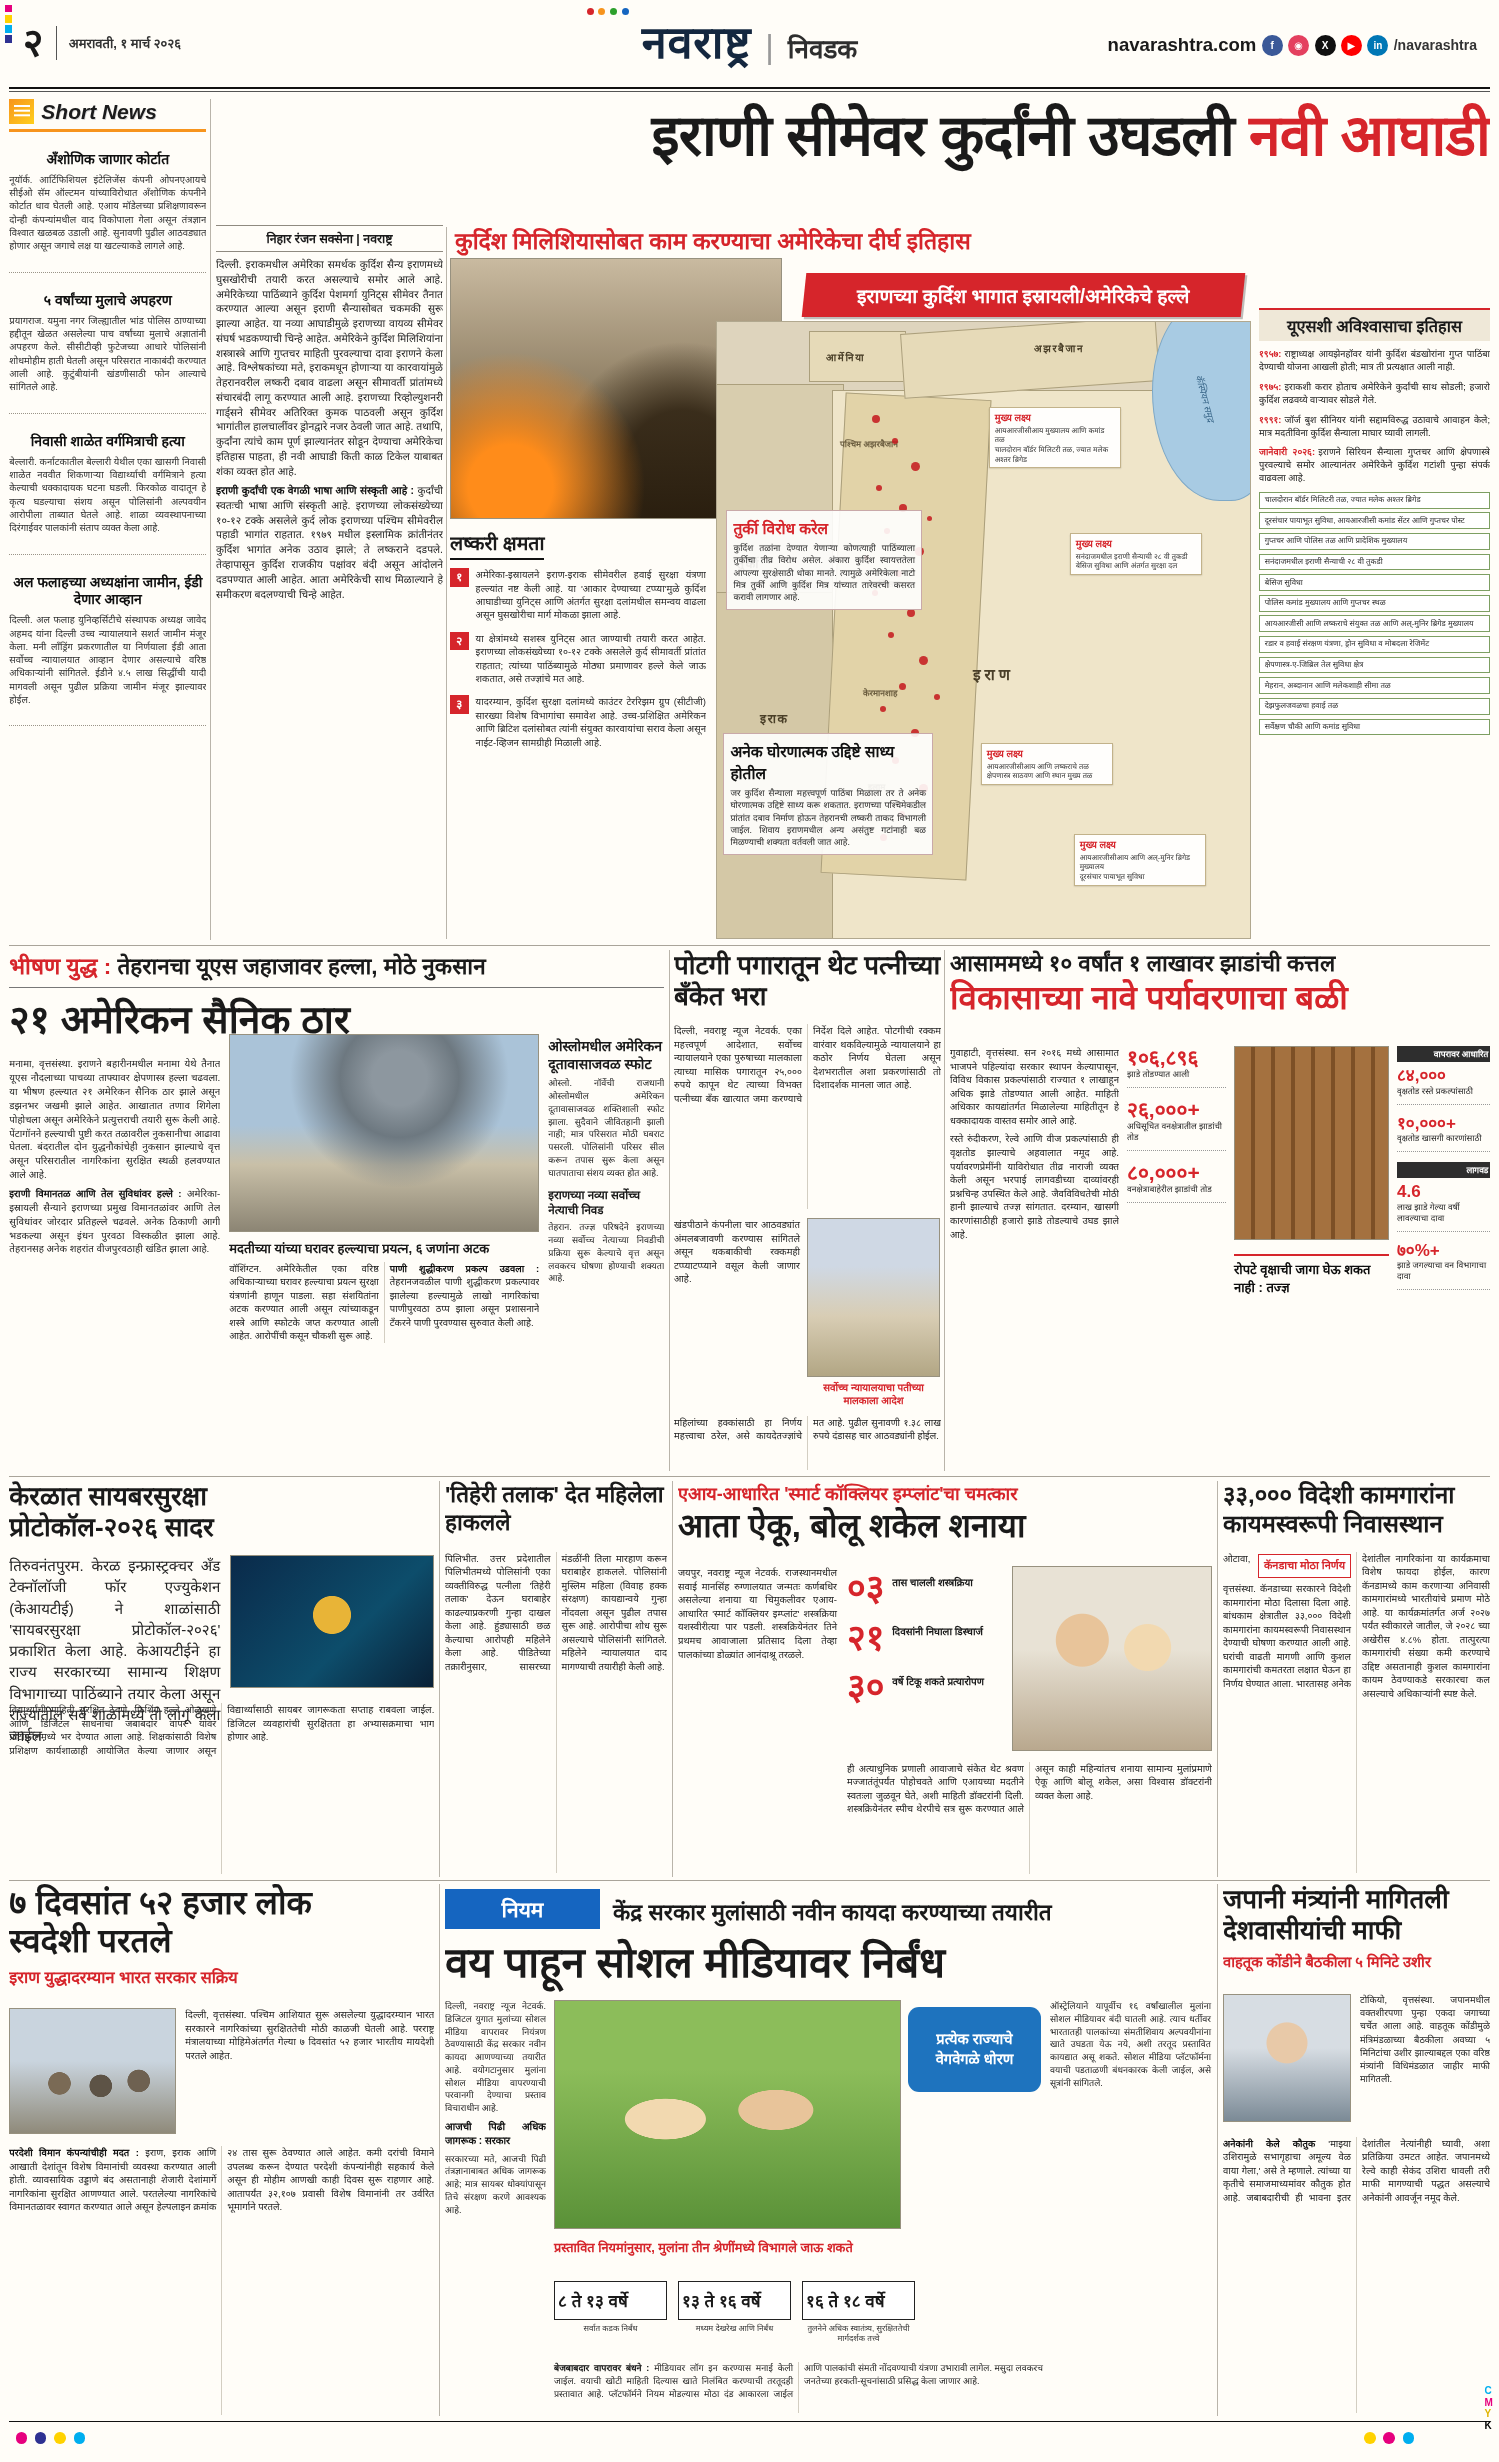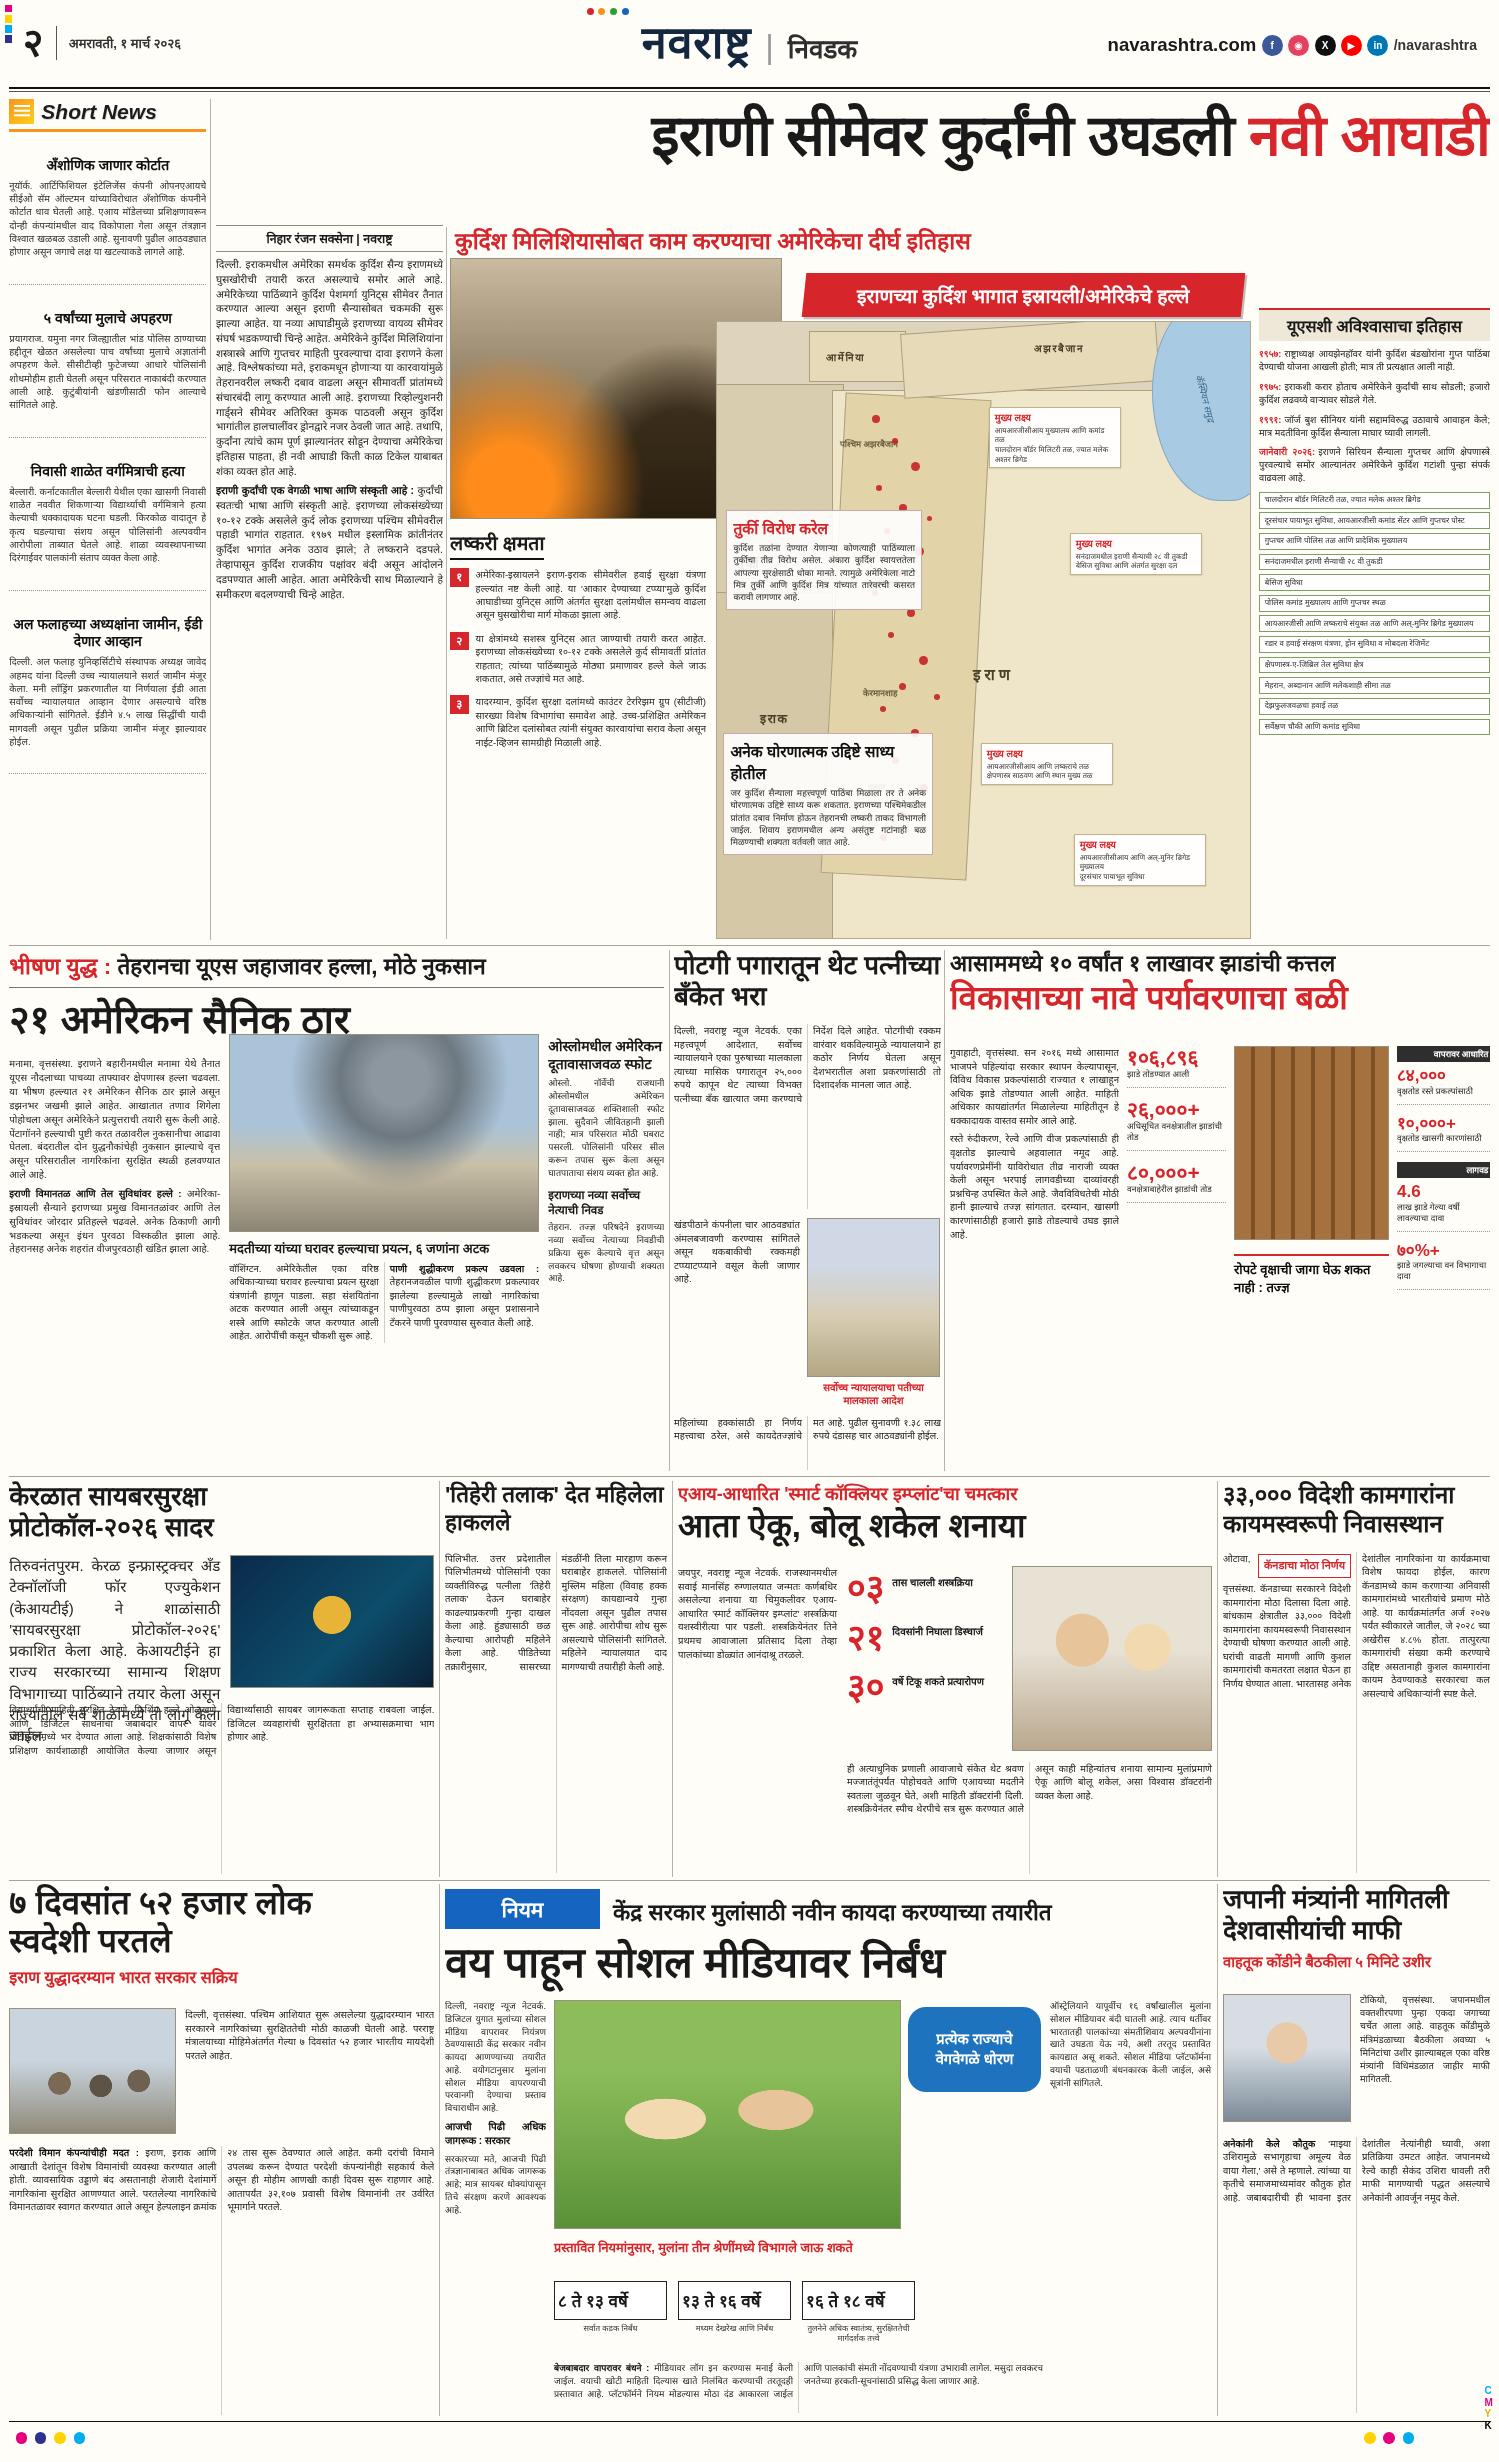--- a/index.html
+++ b/index.html
@@ -31,21 +31,21 @@
   .site{font-size:18.6px;font-weight:800}
   .sicon{width:21px;height:21px;border-radius:50%;color:#fff;font-size:10px;font-weight:bold;display:flex;align-items:center;justify-content:center}
   .handle{font-size:14px;font-weight:700;color:#333}
   .regstrip{position:absolute;display:flex;flex-direction:column;gap:2.3px}
   .regsq{width:7.8px;height:7.8px}
   
   .sn-head{display:flex;align-items:center;gap:7px;padding-bottom:4.7px;border-bottom:3.1px solid #f7941d}
   .sn-icon{width:25px;height:25px;background:linear-gradient(135deg,#f7941d,#ffcf1b);position:relative}
   .sn-icon::after{content:"";position:absolute;left:4.7px;top:6.2px;right:4.7px;height:2.3px;background:#fff;box-shadow:0 4.7px 0 #fff,0 9.3px 0 #fff}
   .sn-title{font-size:21px;font-weight:800;font-style:italic;color:#1c1c1c;text-shadow:0.8px 0.8px 0 #d9d9d9}
-  .sn-item{padding:25px 0;border-bottom:0.8px dotted #9a9488}
+  .sn-item{padding:19px 0;border-bottom:0.8px dotted #9a9488}
   .sn-item-title{font-size:14px;font-weight:800;line-height:1.25;text-align:center;margin-bottom:4.7px;color:#101010}
   .sn-item-body{font-size:9.5px;line-height:1.4;text-align:justify;color:#333}
   
   .lead-hl{position:absolute;left:0;top:6.2px;width:1274px;text-align:right;font-size:57px;font-weight:800;line-height:1.1;letter-spacing:-0.8px}
   .lead-hl .redhl{color:#d6252b}
   .byline{font-size:12.4px;font-weight:bold;text-align:center;border-top:0.8px solid #8f8a80;border-bottom:0.8px solid #8f8a80;padding:3.9px 0;margin-bottom:6.2px}
   .lead-sub{position:absolute;left:239px;top:130px;width:784px;font-size:23px;font-weight:800;color:#d6252b;line-height:1.2}
   .map-banner{position:absolute;left:588px;top:175px;width:439px;background:#d6252b;color:#fff;font-size:19.4px;font-weight:800;text-align:center;padding:8.5px 4.7px;transform:skewX(-6deg);box-shadow:2.3px 2.3px 0 rgba(0,0,0,.25)}
   .map-banner>span{display:inline-block;transform:skewX(6deg)}
   .mil-title{font-size:19.4px;font-weight:800;border-bottom:2.3px solid #111;display:inline-block;padding-bottom:2.3px;margin-bottom:7.8px}
@@ -85,21 +85,21 @@
   .quote-box{font-size:13px;font-weight:800;line-height:1.35;color:#0d0d0d;border-top:2.3px solid #d6252b;padding-top:5.4px}
   .caption-red{font-size:10px;font-weight:800;color:#d6252b;text-align:center;line-height:1.3}
   
   .imp-kicker{font-size:18px;font-weight:800;color:#d6252b}
   .imp-stat{display:flex;gap:7.8px;margin-bottom:15.5px;align-items:flex-start}
   .imp-num{font-size:36px;font-weight:800;color:#d6252b;line-height:.95}
   .imp-cap{font-size:10px;font-weight:700;line-height:1.3;padding-top:4.7px}
   .tag-chip{border:1.6px solid #d6252b;color:#d6252b;font-weight:800;font-size:11px;line-height:1.3;padding:3.9px 4.7px;float:right;width:93px;text-align:center;margin:1.6px 0 4.7px 6.2px;background:#fff}
   
   .blue-tag{position:absolute;background:#1565c0;color:#fff;font-size:21px;font-weight:800;display:flex;align-items:center;justify-content:center}
-  .policy-box{position:absolute;background:#1e73be;color:#fff;font-weight:800;font-size:14.7px;line-height:1.35;display:flex;align-items:center;text-align:center;padding:7.8px;border-radius:18px}
+  .policy-box{position:absolute;background:#1e73be;color:#fff;font-weight:800;font-size:14.7px;line-height:1.35;display:flex;align-items:center;text-align:center;padding:7.8px;border-radius:11px}
   .red-note{font-size:12.8px;font-weight:800;color:#d6252b;line-height:1.35}
   .tiers{display:flex;gap:11px}
   .tier{width:113px}
   .tier-box{border:1.6px solid #222;padding:7px 3.1px;font-weight:800;font-size:17px;background:#fff}
   .tier-cap{font-size:8.1px;text-align:center;margin-top:3.9px;line-height:1.3;color:#333}
   .cmyk{position:absolute;right:6.2px;bottom:31px;display:flex;flex-direction:column;gap:1.6px;font-size:10px;font-weight:800;line-height:1}
   .fdots{position:absolute;display:flex;gap:7.8px}
   .fdot{width:11.6px;height:11.6px;border-radius:50%}
 </style>
 </head>

